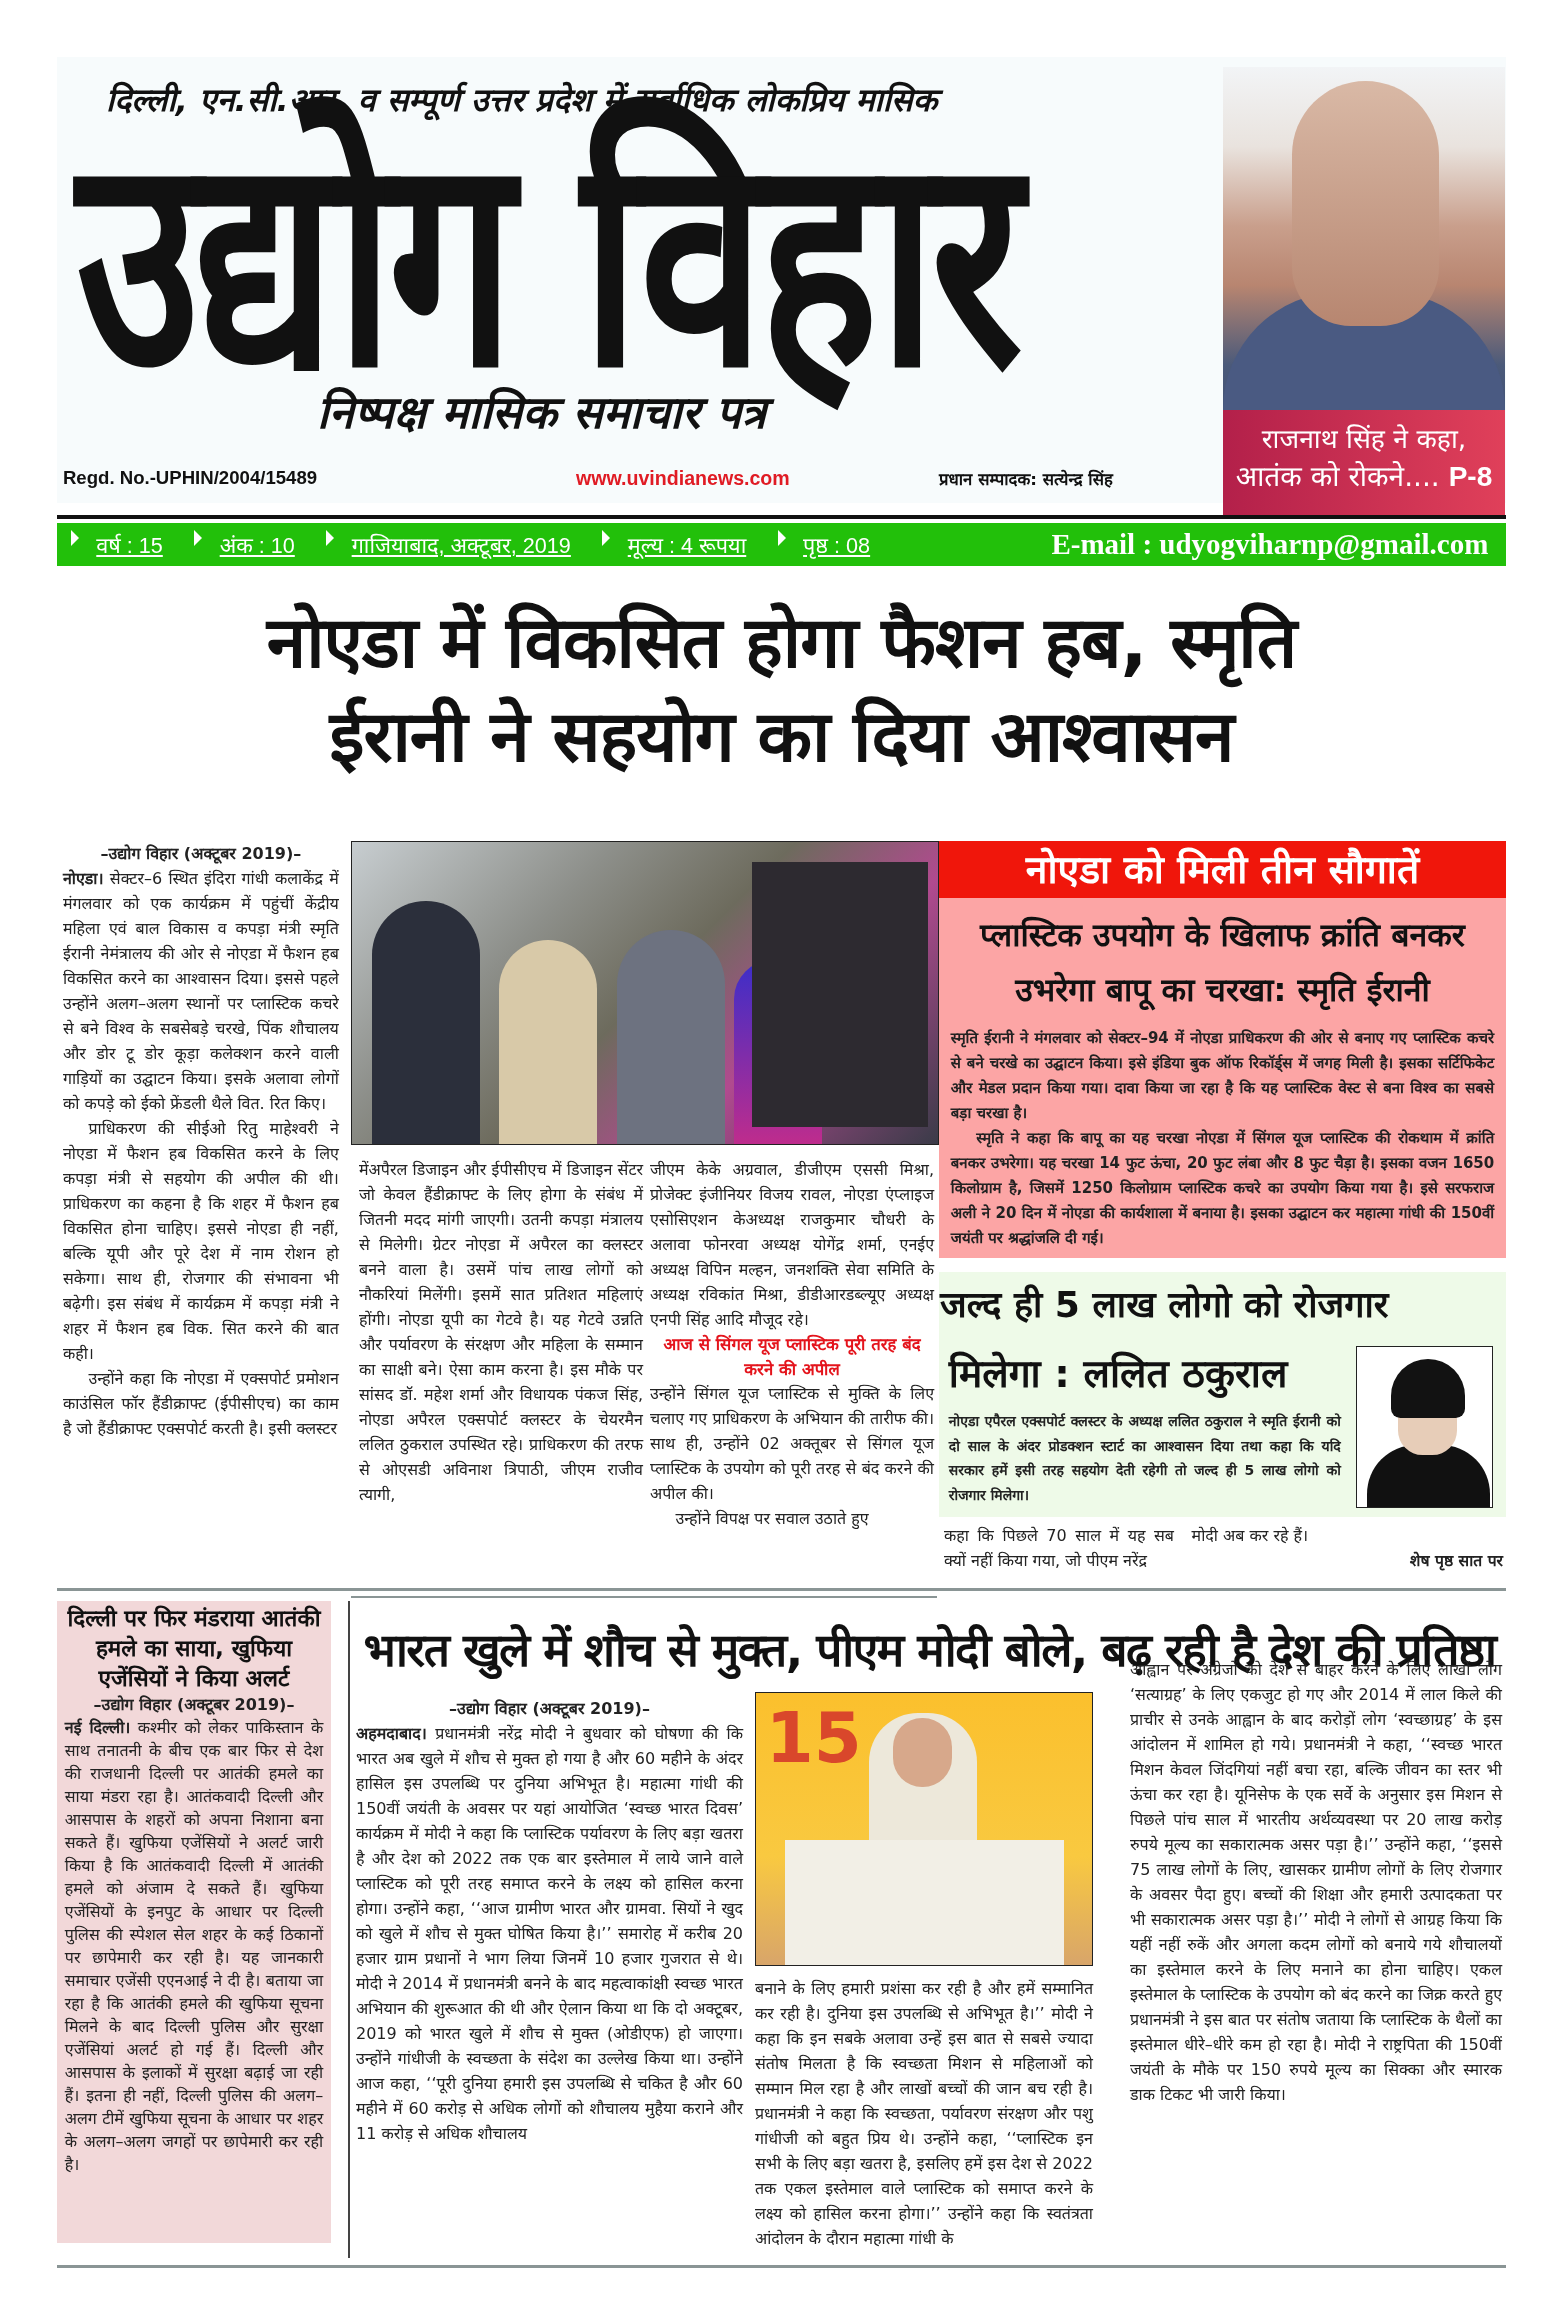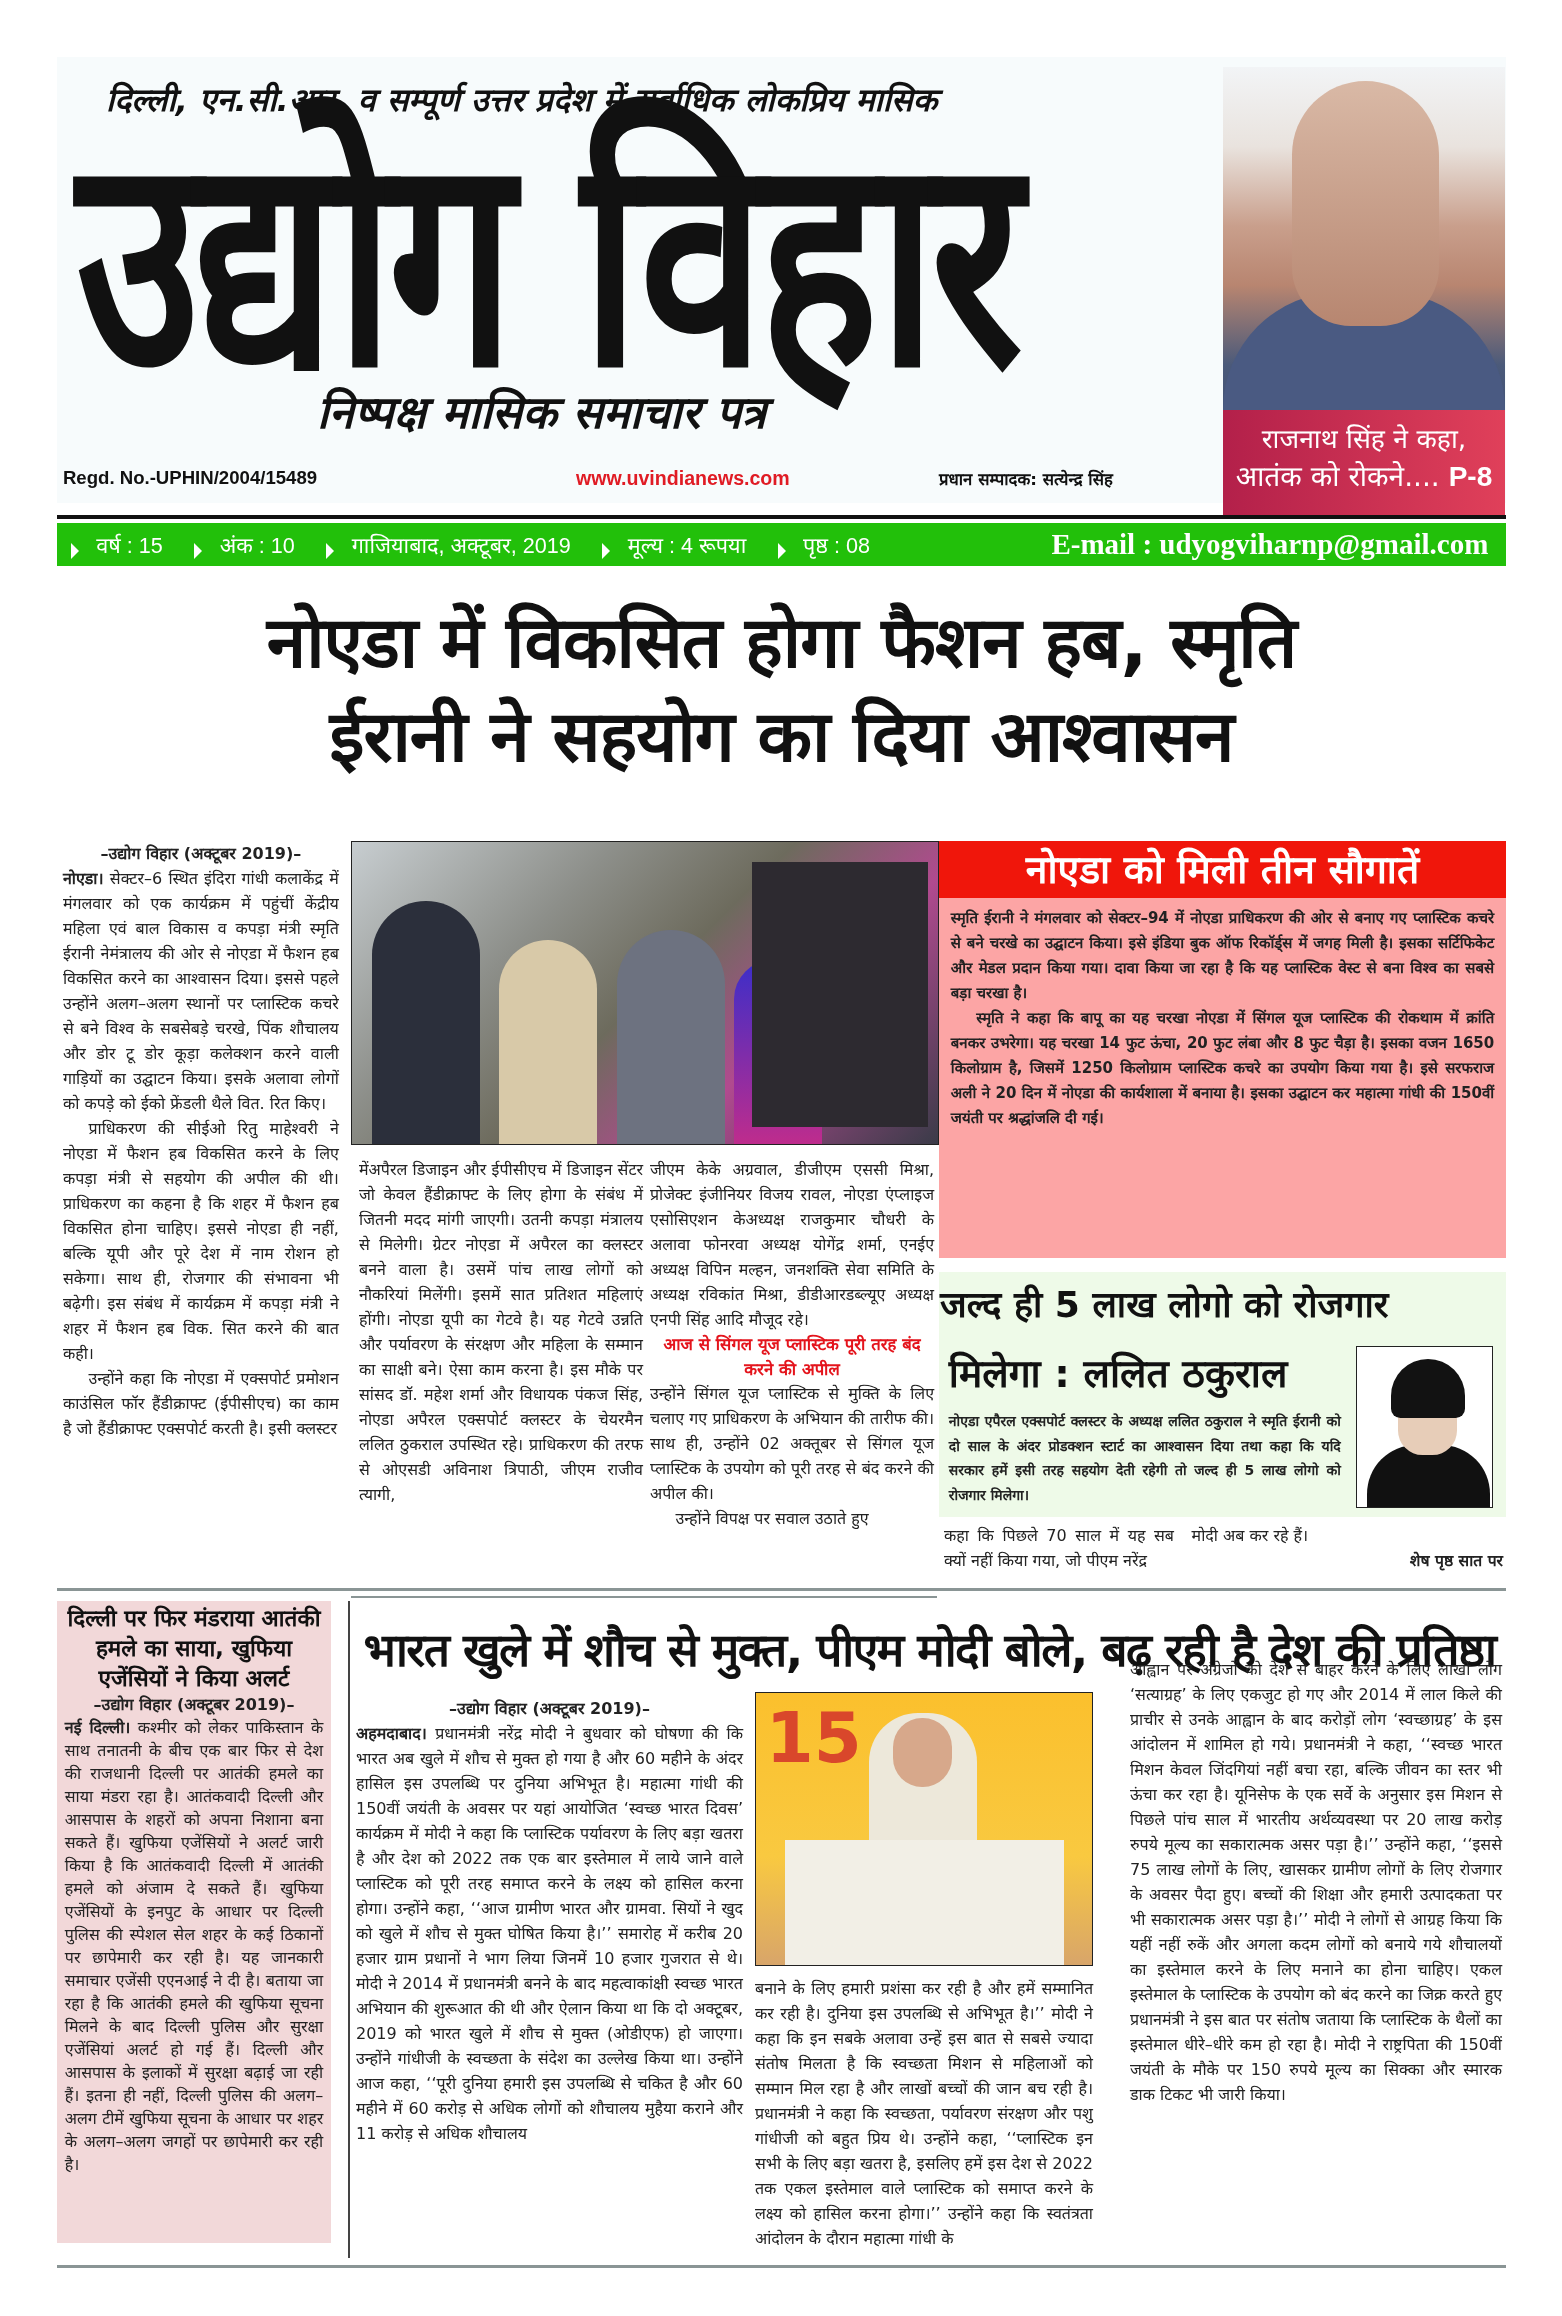--- a/index.html
+++ b/index.html
@@ -14,21 +14,21 @@
   .editor { position: absolute; left: 882px; top: 410px; font-size: 16.7px; font-weight: bold; color: #111; }
   .portrait { position: absolute; left: 1166px; top: 9.8px; width: 282px; height: 397px; background: linear-gradient(180deg, #f2f4f6 0%, #e9e3de 20%, #c99f8c 40%, #b88570 55%, #4b5a7a 75%, #3a4a6e 100%); overflow: hidden; }
   .portrait .head { position: absolute; left: 69px; top: 14.7px; width: 147px; height: 245px; border-radius: 74px 74px 59px 59px; background: linear-gradient(180deg,#d9b9a6,#b78670); }
   .portrait .body { position: absolute; left: 0; top: 225px; width: 282px; height: 196px; border-radius: 118px 118px 0 0; background: #4a5a82; }
   .caption-box { position: absolute; left: 1166px; top: 353px; width: 282px; height: 108px; background: linear-gradient(90deg,#b3204a,#e0405a); color: #fff; text-align: center; padding-top: 9.8px; }
   .caption-box .l1 { font-size: 26.5px; }
   .caption-box .l2 { font-size: 28px; }
   .caption-box .pg { font-weight: bold; font-family: "Liberation Sans", sans-serif; }
   .rule-black { position: absolute; left: 0; top: 458px; width: 1449px; height: 3.9px; background: #111; }
   .infobar { position: absolute; left: 0; top: 466px; width: 1449px; height: 43px; background: #22c00a; display: flex; align-items: center; color: #fff; font-family: "Liberation Sans", sans-serif; font-size: 21.6px; }
-  .infobar .item { display: flex; align-items: flex-end; margin-right: 17.6px; }
+  .infobar .item { display: flex; align-items: flex-start; margin-right: 17.6px; text-decoration: underline; }
   .infobar .tri { width: 0; height: 0; border-top: 8.8px solid transparent; border-bottom: 8.8px solid transparent; border-left: 8.8px solid #fff; margin: 0 17.6px 0 13.7px; }
   .infobar .email { margin-left: auto; margin-right: 17.6px; font-family: "Liberation Serif", serif; font-weight: bold; font-size: 29px; }
   .headline { position: absolute; left: 0; top: 539px; width: 1449px; text-align: center; font-size: 71px; font-weight: bold; line-height: 94px; letter-spacing: -1px; color: #111; }
   .col { position: absolute; font-size: 16px; line-height: 25px; text-align: justify; color: #222; }
   .col p { margin-bottom: 0; }
   .dateline { text-align: center; font-weight: bold; }
   .lead { font-weight: bold; }
   .indent { text-indent: 25.5px; }
   .photo1 { position: absolute; left: 294px; top: 784px; width: 588px; height: 304px; background: linear-gradient(135deg,#c7cdd0 0%,#8d8f8a 30%,#6d6b5d 50%,#b14a8f 70%,#3a3b48 100%); border: 1px solid #222; overflow: hidden; }
   .photo1 .plaque { position: absolute; right: 9.8px; top: 19.6px; width: 176px; height: 265px; background: #2d2a30; }
@@ -140,20 +140,21 @@
     <p>जीएम केके अग्रवाल, डीजीएम एससी मिश्रा, प्रोजेक्ट इंजीनियर विजय रावल, नोएडा एंप्लाइज एसोसिएशन केअध्यक्ष राजकुमार चौधरी के अलावा फोनरवा अध्यक्ष योगेंद्र शर्मा, एनईए अध्यक्ष विपिन मल्हन, जनशक्ति सेवा समिति के अध्यक्ष रविकांत मिश्रा, डीडीआरडब्ल्यूए अध्यक्ष एनपी सिंह आदि मौजूद रहे।</p>
     <p class="redsub">आज से सिंगल यूज प्लास्टिक पूरी तरह बंद करने की अपील</p>
     <p>उन्होंने सिंगल यूज प्लास्टिक से मुक्ति के लिए चलाए गए प्राधिकरण के अभियान की तारीफ की। साथ ही, उन्होंने 02 अक्तूबर से सिंगल यूज प्लास्टिक के उपयोग को पूरी तरह से बंद करने की अपील की।</p>
     <p class="indent">उन्होंने विपक्ष पर सवाल उठाते हुए</p>
   </div>
 
   <div class="rule-grey" style="left:294px; top:1539px; width:586px; height:2px;"></div>
 
   <div class="rbox">
     <div class="banner">नोएडा को मिली तीन सौगातें</div>
+    <div class="h2">प्लास्टिक उपयोग के खिलाफ क्रांति बनकर उभरेगा बापू का चरखा: स्मृति ईरानी</div>
     <div class="body">
       <p>स्मृति ईरानी ने मंगलवार को सेक्टर–94 में नोएडा प्राधिकरण की ओर से बनाए गए प्लास्टिक कचरे से बने चरखे का उद्घाटन किया। इसे इंडिया बुक ऑफ रिकॉर्ड्स में जगह मिली है। इसका सर्टिफिकेट और मेडल प्रदान किया गया। दावा किया जा रहा है कि यह प्लास्टिक वेस्ट से बना विश्व का सबसे बड़ा चरखा है।</p>
       <p class="indent">स्मृति ने कहा कि बापू का यह चरखा नोएडा में सिंगल यूज प्लास्टिक की रोकथाम में क्रांति बनकर उभरेगा। यह चरखा 14 फुट ऊंचा, 20 फुट लंबा और 8 फुट चैड़ा है। इसका वजन 1650 किलोग्राम है, जिसमें 1250 किलोग्राम प्लास्टिक कचरे का उपयोग किया गया है। इसे सरफराज अली ने 20 दिन में नोएडा की कार्यशाला में बनाया है। इसका उद्घाटन कर महात्मा गांधी की 150वीं जयंती पर श्रद्धांजलि दी गई।</p>
     </div>
   </div>
 
   <div class="gbox">
     <div class="h">जल्द ही 5 लाख लोगो को रोजगार</div>
     <div class="h2">मिलेगा : ललित ठकुराल</div>
     <div class="body">नोएडा एपैरल एक्सपोर्ट क्लस्टर के अध्यक्ष ललित ठकुराल ने स्मृति ईरानी को दो साल के अंदर प्रोडक्शन स्टार्ट का आश्वासन दिया तथा कहा कि यदि सरकार हमें इसी तरह सहयोग देती रहेगी तो जल्द ही 5 लाख लोगो को रोजगार मिलेगा।</div>

